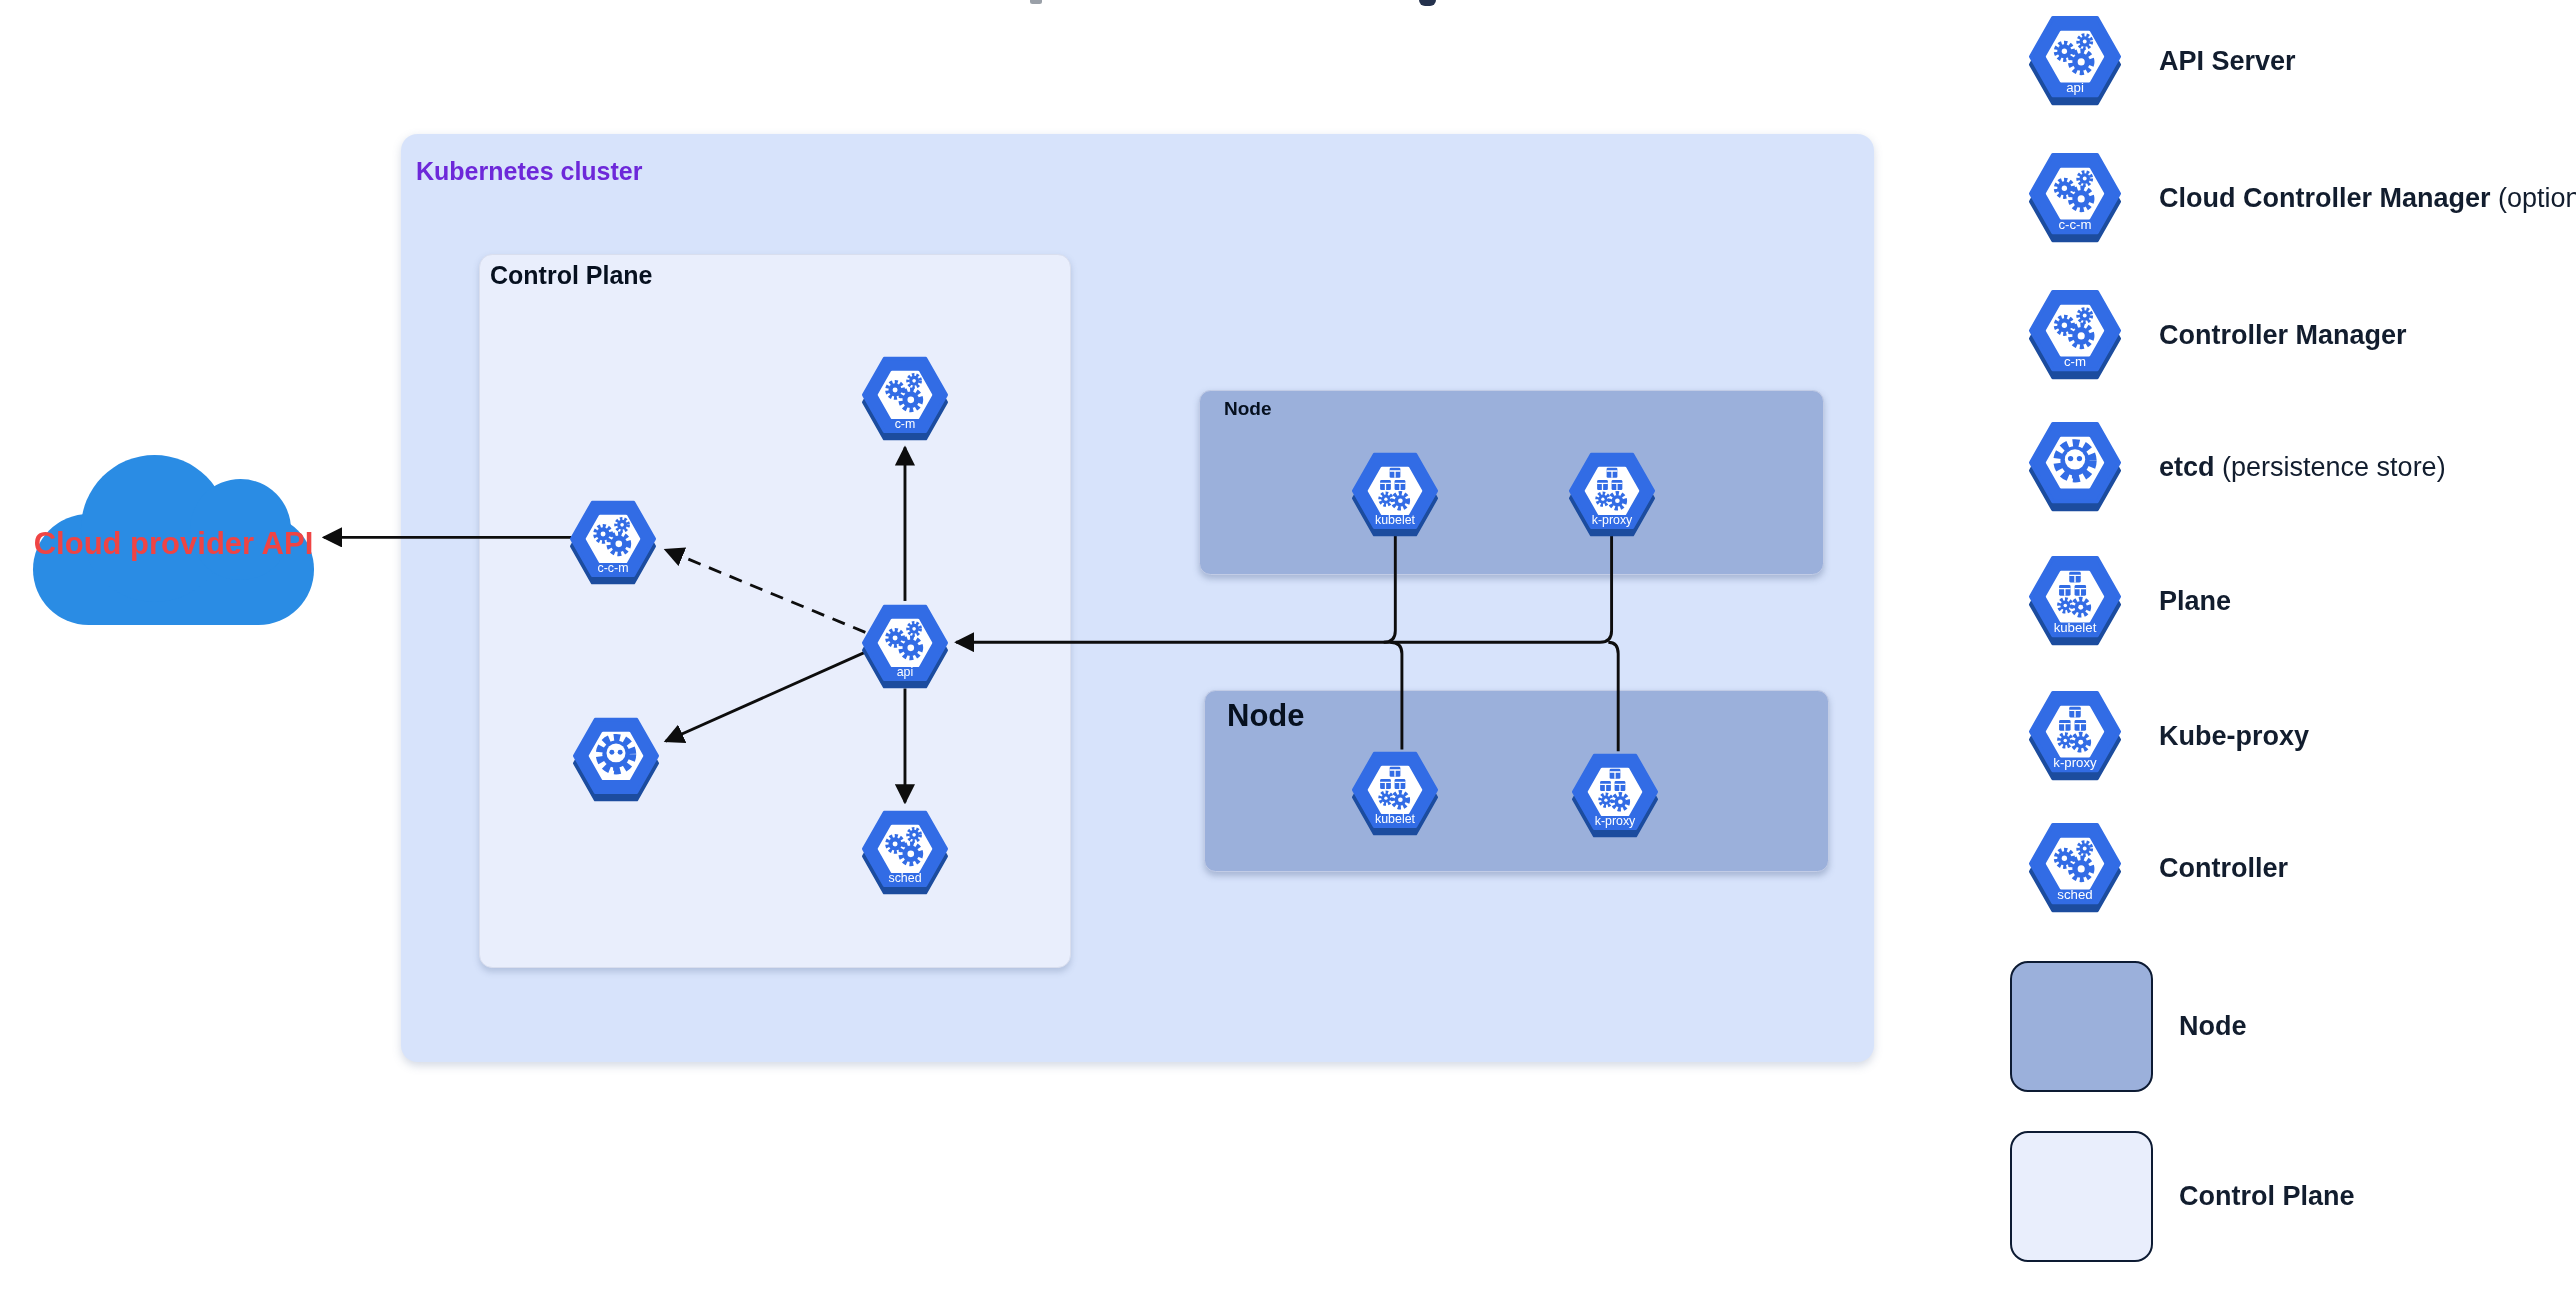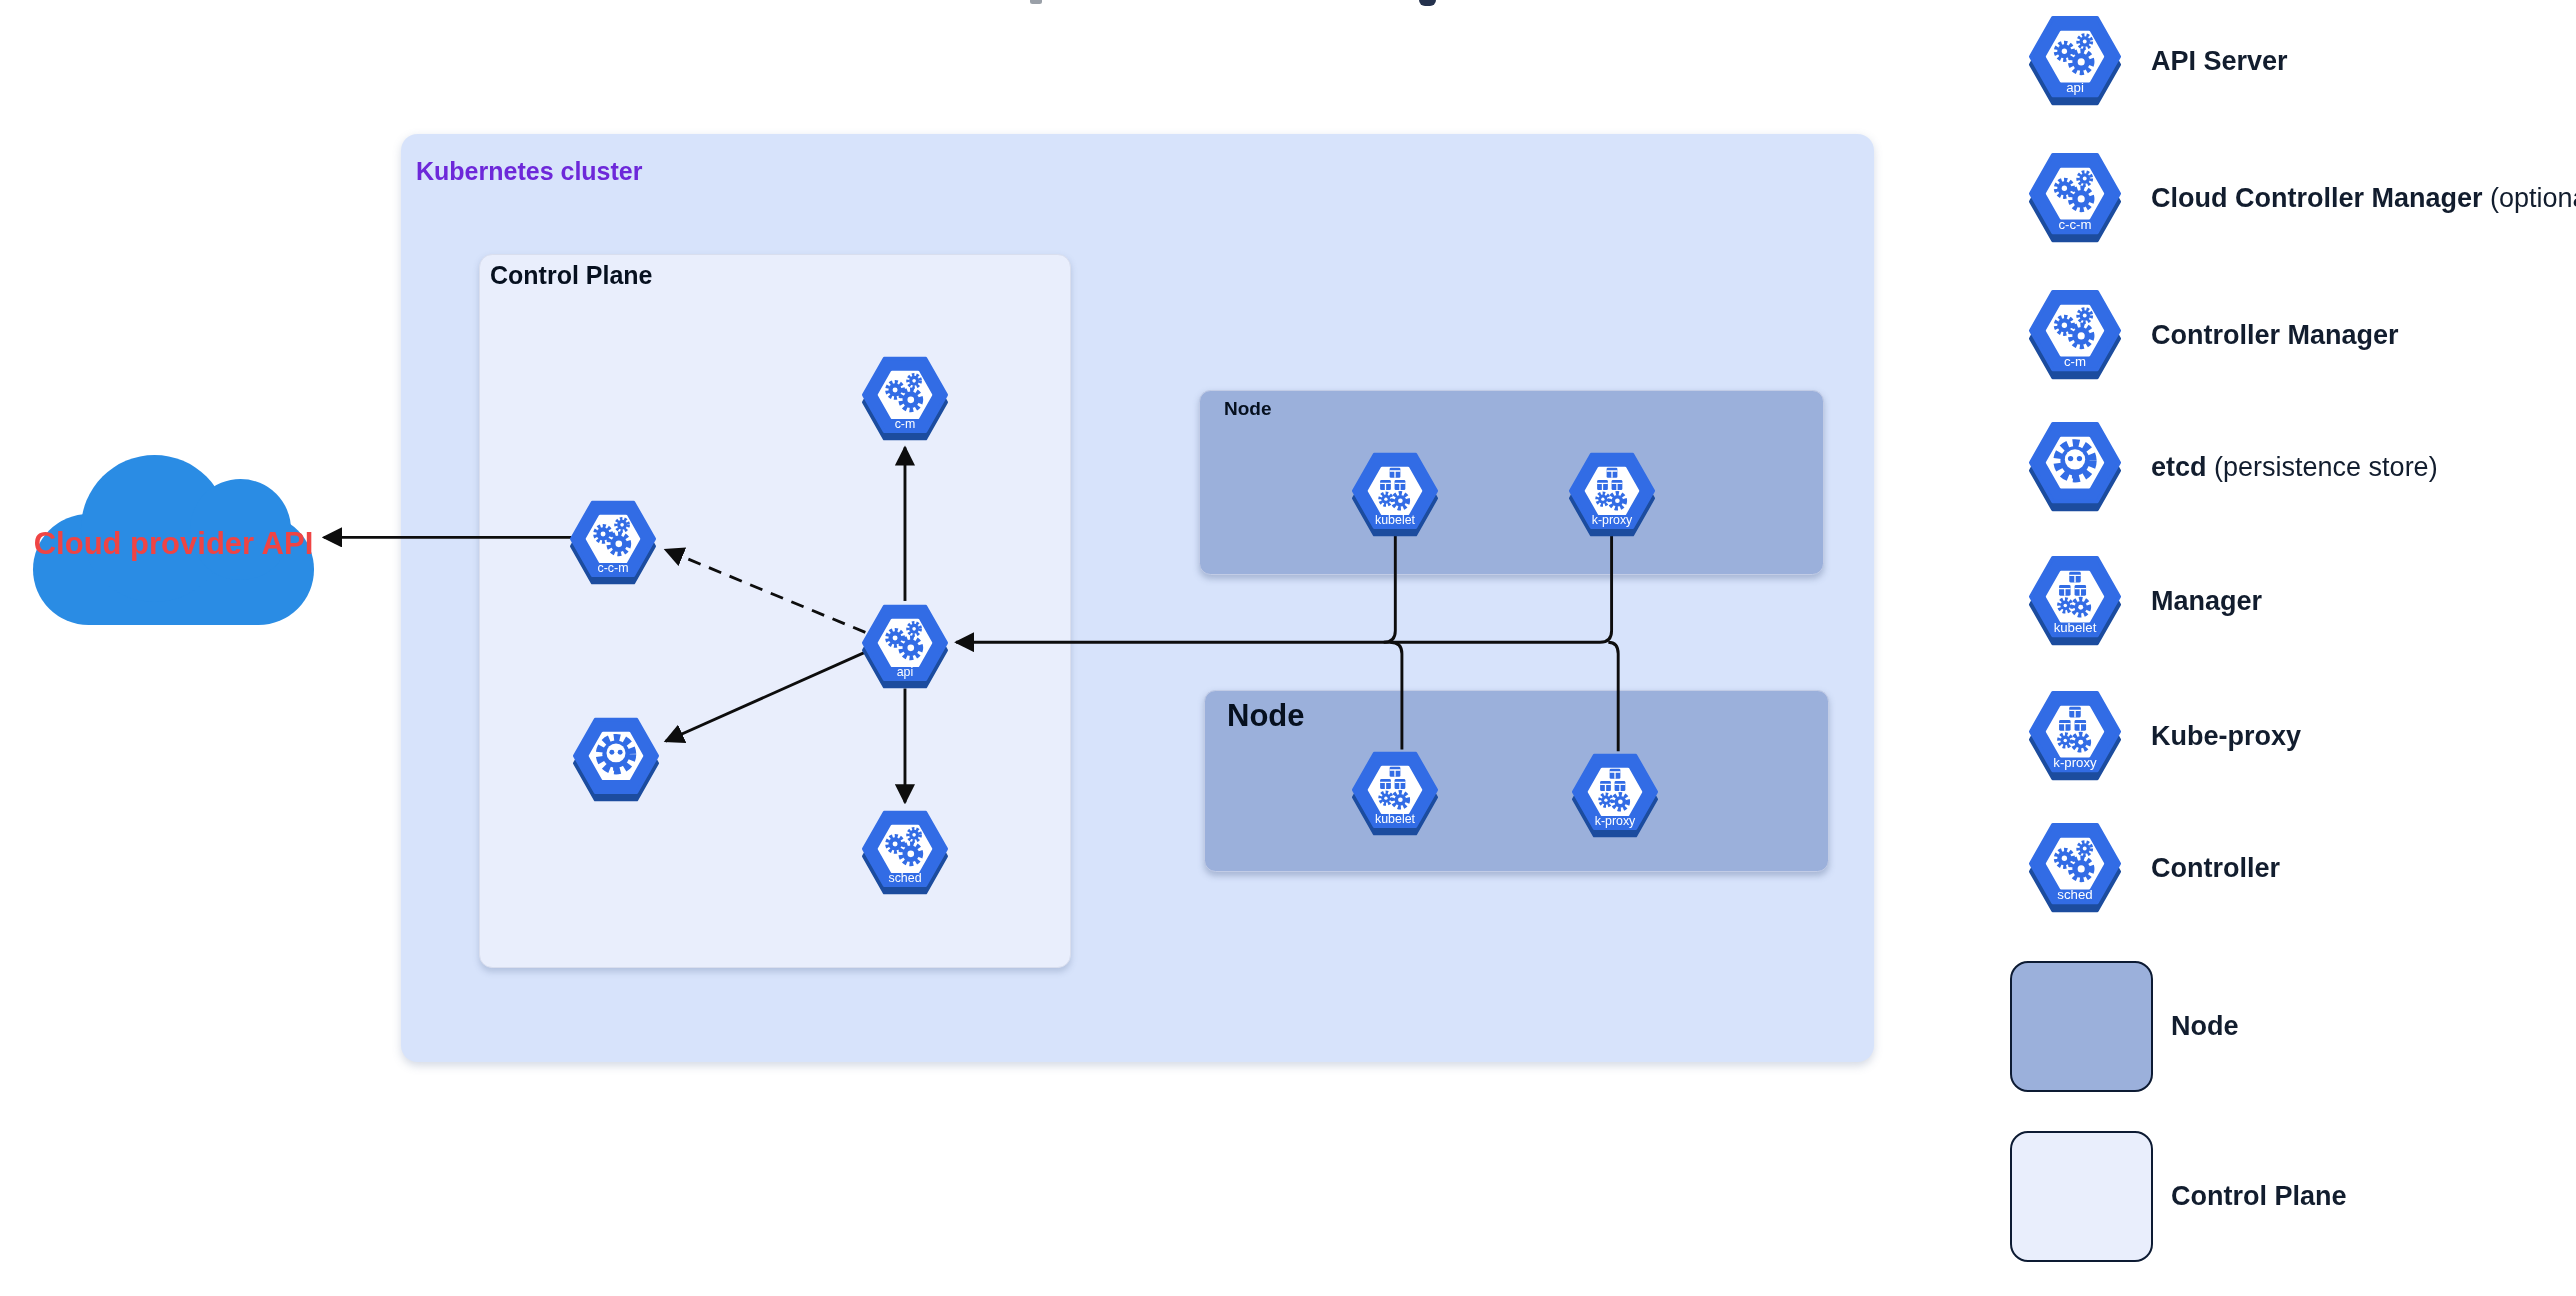--- a/index.html
+++ b/index.html
@@ -41,21 +41,21 @@
   
   .wires{position:absolute;left:0;top:0;width:2576px;height:1296px;pointer-events:none;}
   .wire{stroke:#0d0d0d;stroke-width:3.5;fill:none;}
   .wire.dashed{stroke-dasharray:16 11;}
 
   
   .lg-row{position:absolute;left:2029px;display:flex;align-items:center;gap:30px;height:92px;}
   .lg-icon{width:92px;height:92px;flex:0 0 auto;}
   .lg-icon svg{display:block;width:100%;height:100%;overflow:visible;}
   .lg-label{font-size:27px;color:#121d2e;white-space:nowrap;}
-  .lg-name{font-weight:bold;}
+  .lg-name{font-weight:bold;margin-left:8px;}
   .lg-note{font-weight:400;}
   .lg-row.sw{left:2010px;gap:18px;height:130px;}
   .swatch{width:139px;height:127px;border:2.5px solid #0d1b33;border-radius:18px;flex:0 0 auto;}
   .swatch.node{background:#9bb0db;}
   .swatch.cp{background:#e9eefc;}
 </style>
 </head>
 <body>
 
 <svg width="0" height="0" style="position:absolute" aria-hidden="true">
@@ -255,21 +255,21 @@
   </div>
 
   <div class="lg-row" style="top:555px;">
     <div class="lg-icon">
       <svg viewBox="0 0 104 104">
           <use href="#hex-base"></use>
           <use href="#gl-cubes"></use>
         <text class="badge-text" x="52" y="87" text-anchor="middle">kubelet</text>
         </svg>
     </div>
-    <div class="lg-label"><span class="lg-name">Manager</span> <span class="lg-note"></span></div>
+    <div class="lg-label"><span class="lg-name">Plane</span> <span class="lg-note"></span></div>
   </div>
 
   <div class="lg-row" style="top:690px;">
     <div class="lg-icon">
       <svg viewBox="0 0 104 104">
           <use href="#hex-base"></use>
           <use href="#gl-cubes"></use>
         <text class="badge-text" x="52" y="87" text-anchor="middle">k-proxy</text>
         </svg>
     </div>

